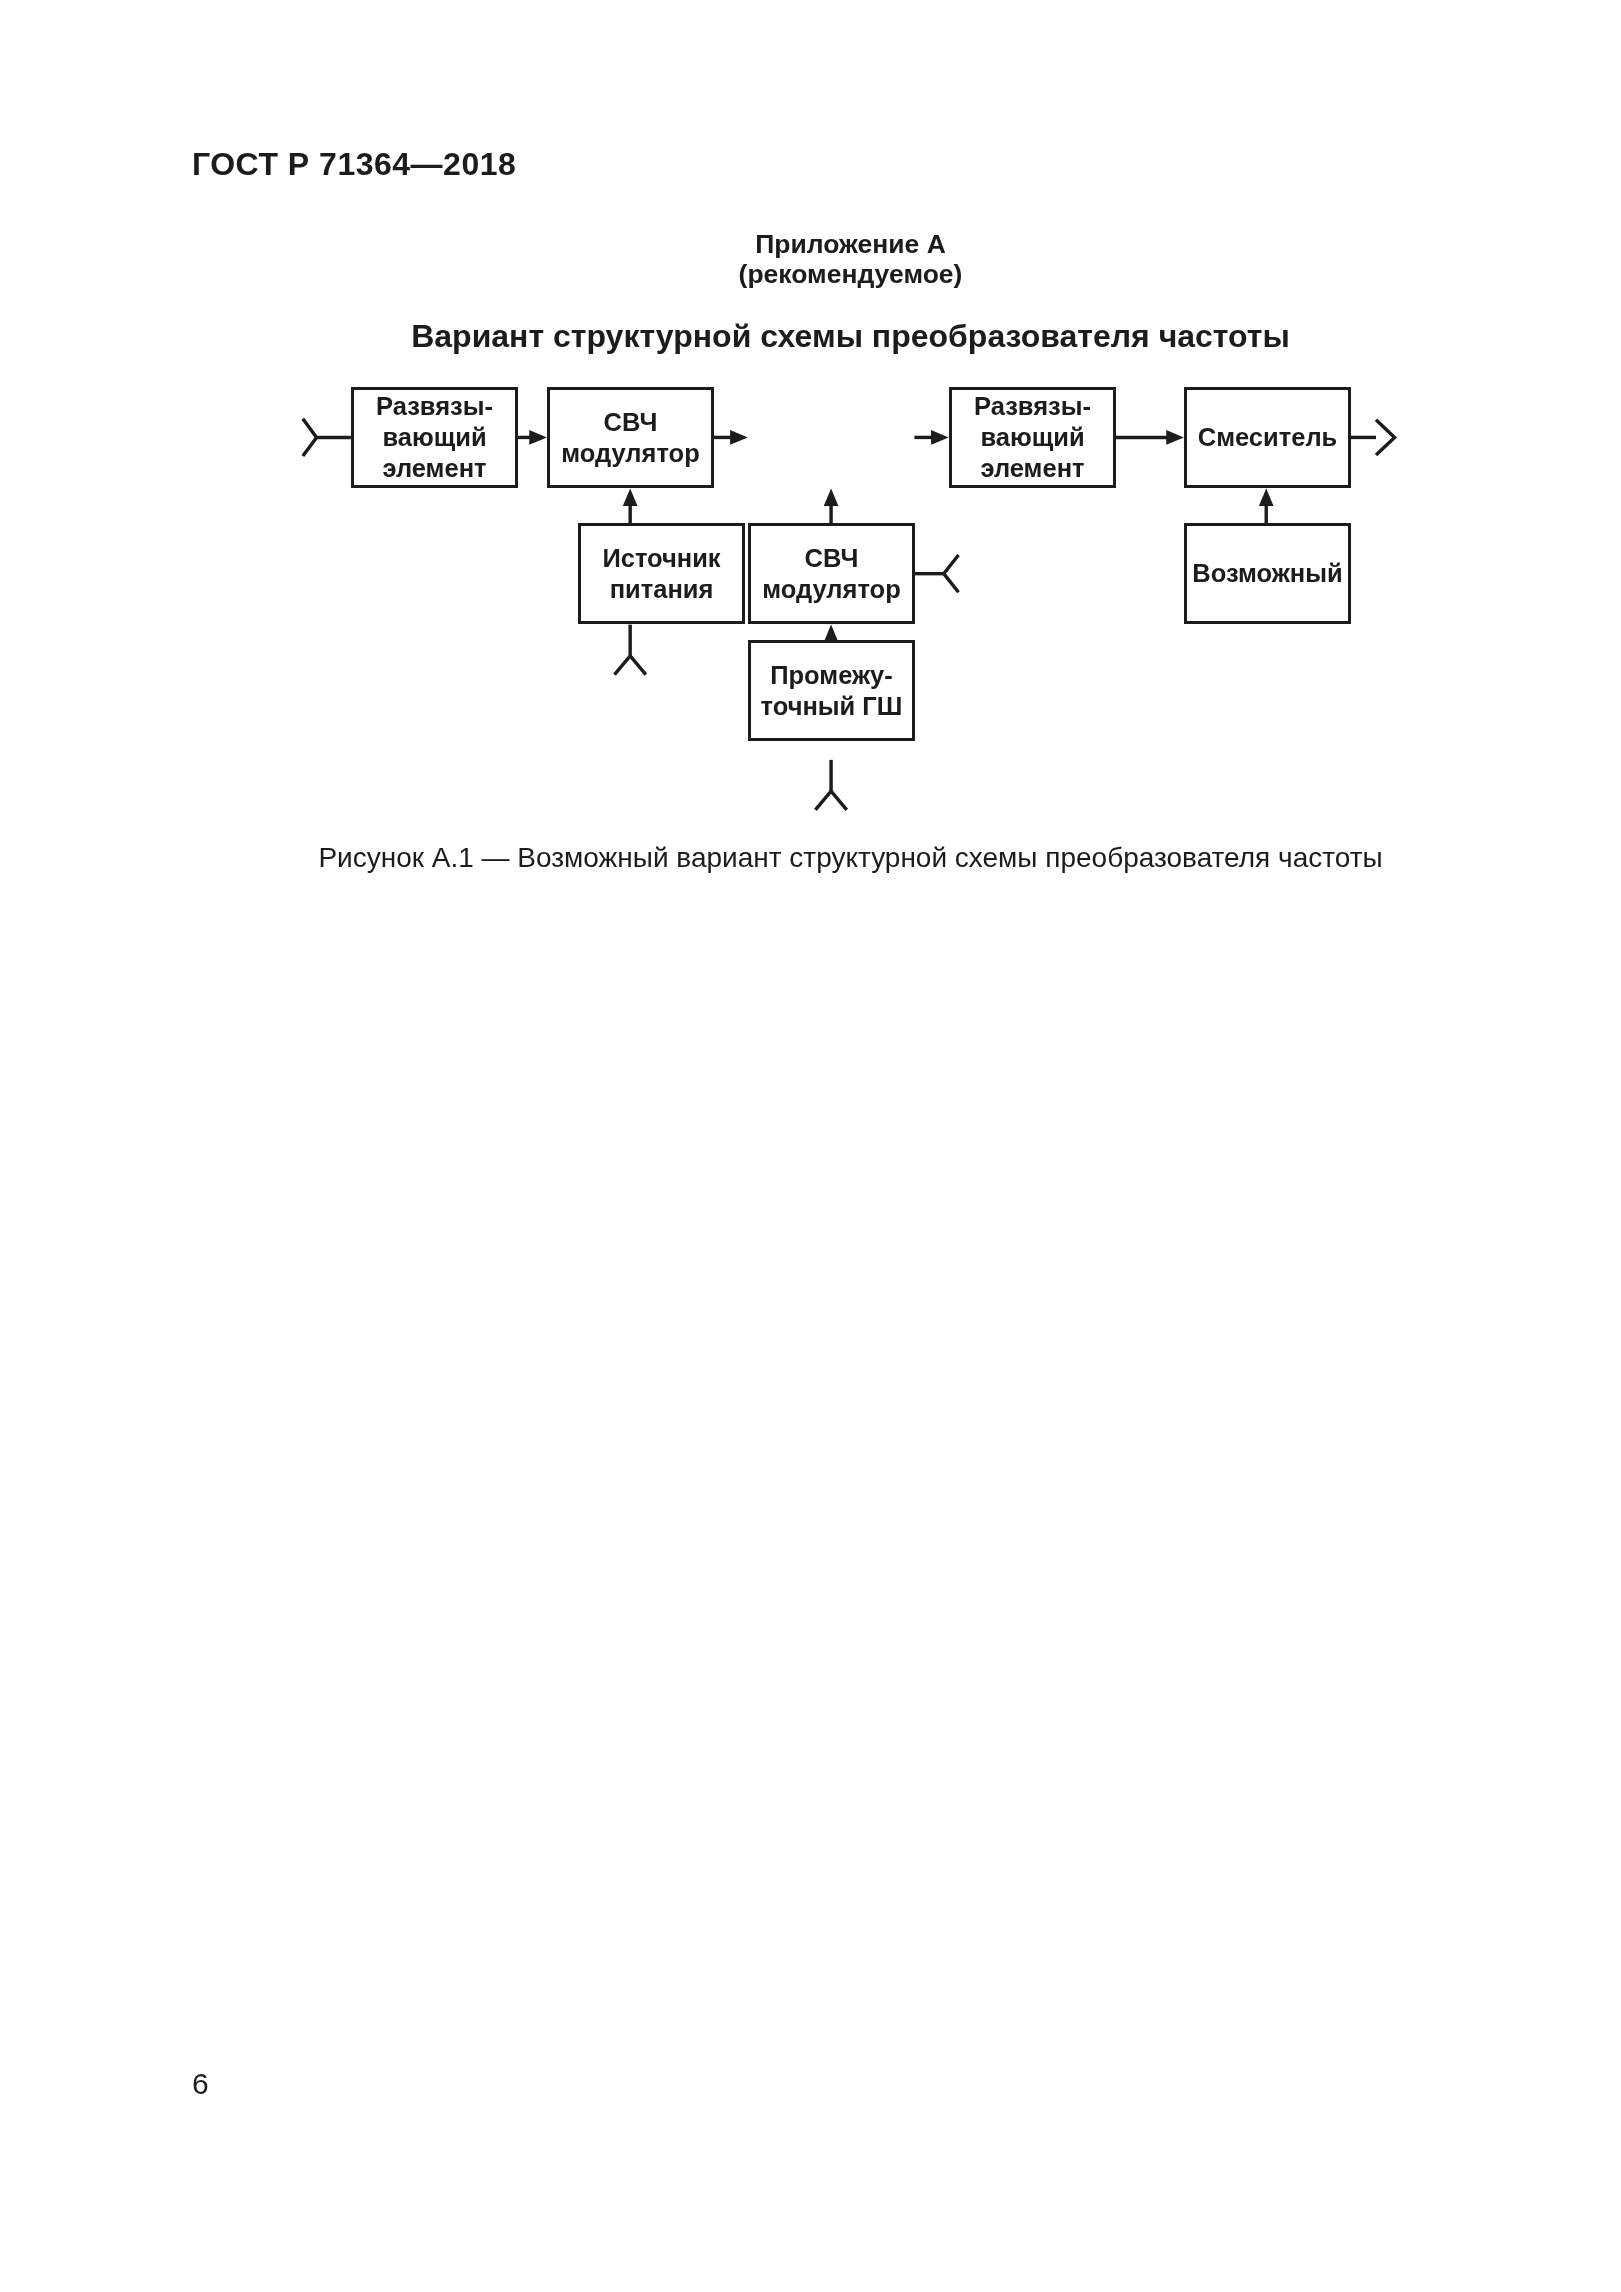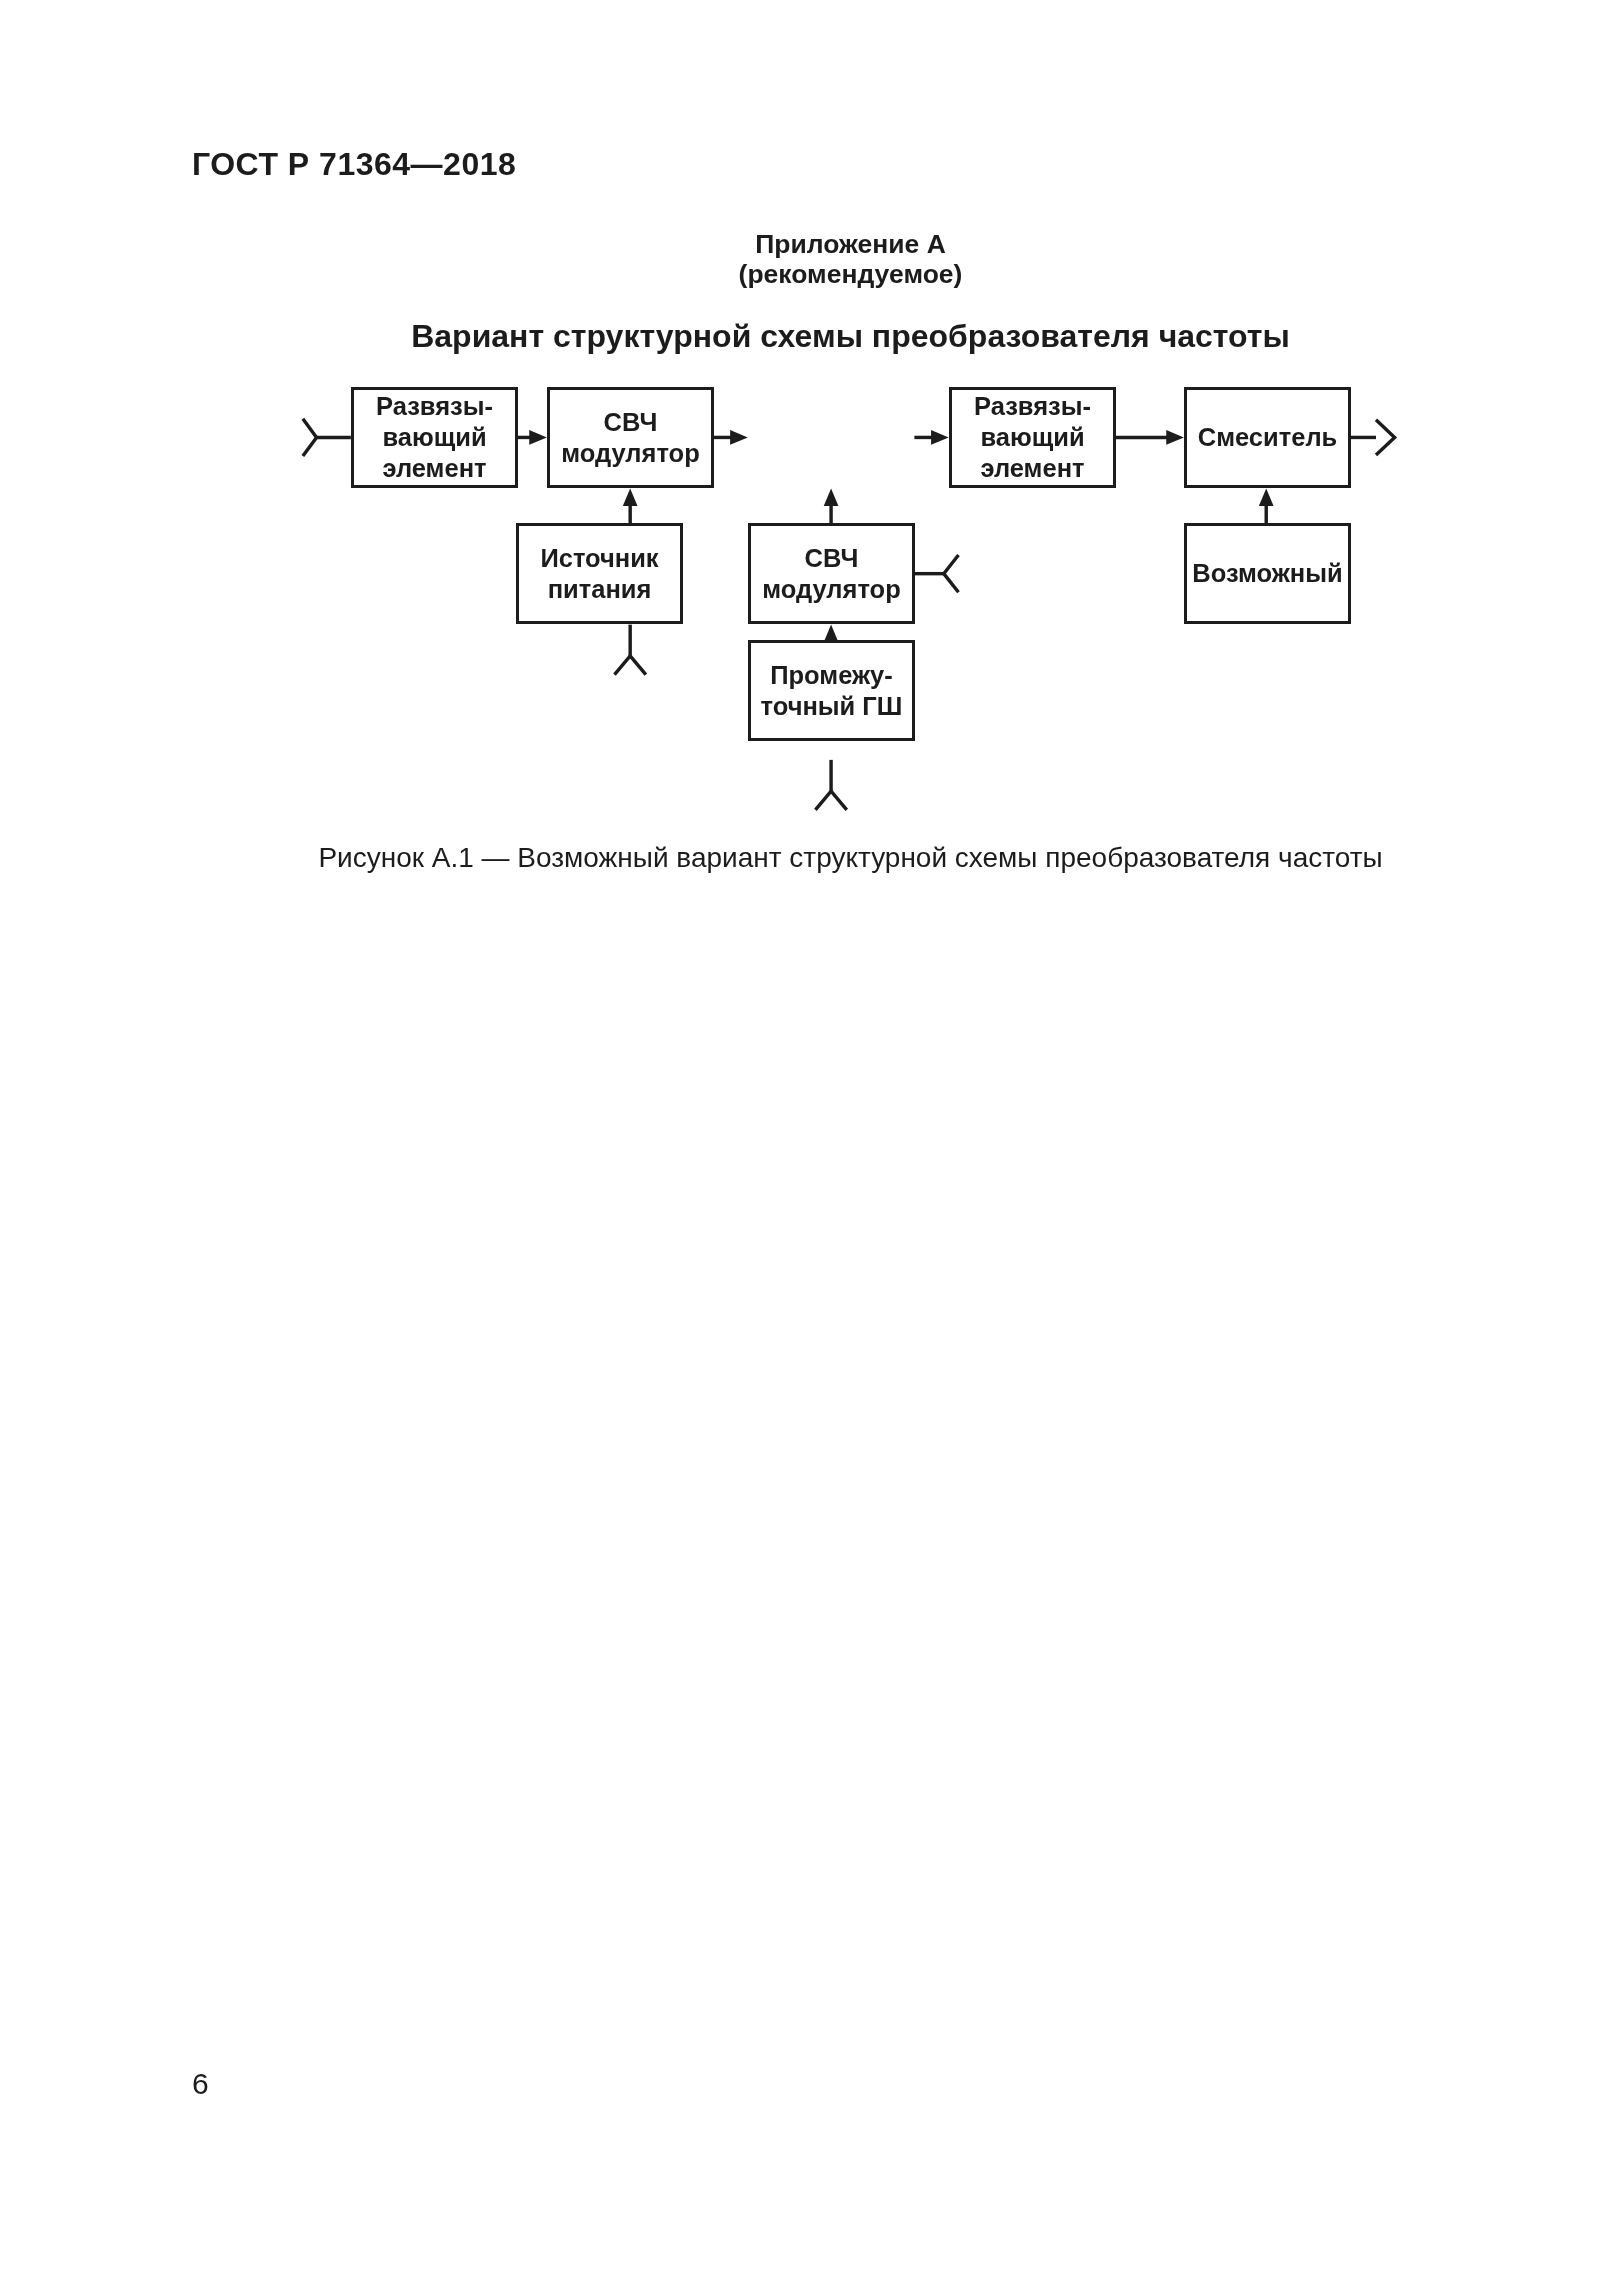--- a/index.html
+++ b/index.html
@@ -47,21 +47,21 @@
     display: flex; align-items: center; justify-content: center;
     text-align: center;
     font-size: 25.5px; font-weight: bold; line-height: 31px;
     white-space: pre-line;
   }
   .b1 { left: 351px;  top: 387px; }
   .b2 { left: 547px;  top: 387px; }
   .b3 { left: 748px;  top: 387px; }
   .b4 { left: 949px;  top: 387px; }
   .b5 { left: 1184px; top: 387px; }
-  .b6 { left: 516px;  top: 523px; text-align: center; }
+  .b6 { left: 578px;  top: 523px; text-align: center; }
   .b7 { left: 748px;  top: 523px; }
   .b8 { left: 1184px; top: 523px; }
   .b9 { left: 748px;  top: 640px; }
 
   .page-number {
     position: absolute; left: 192px; top: 2067px;
     font-size: 30px; font-weight: normal;
   }
 </style>
 </head>

